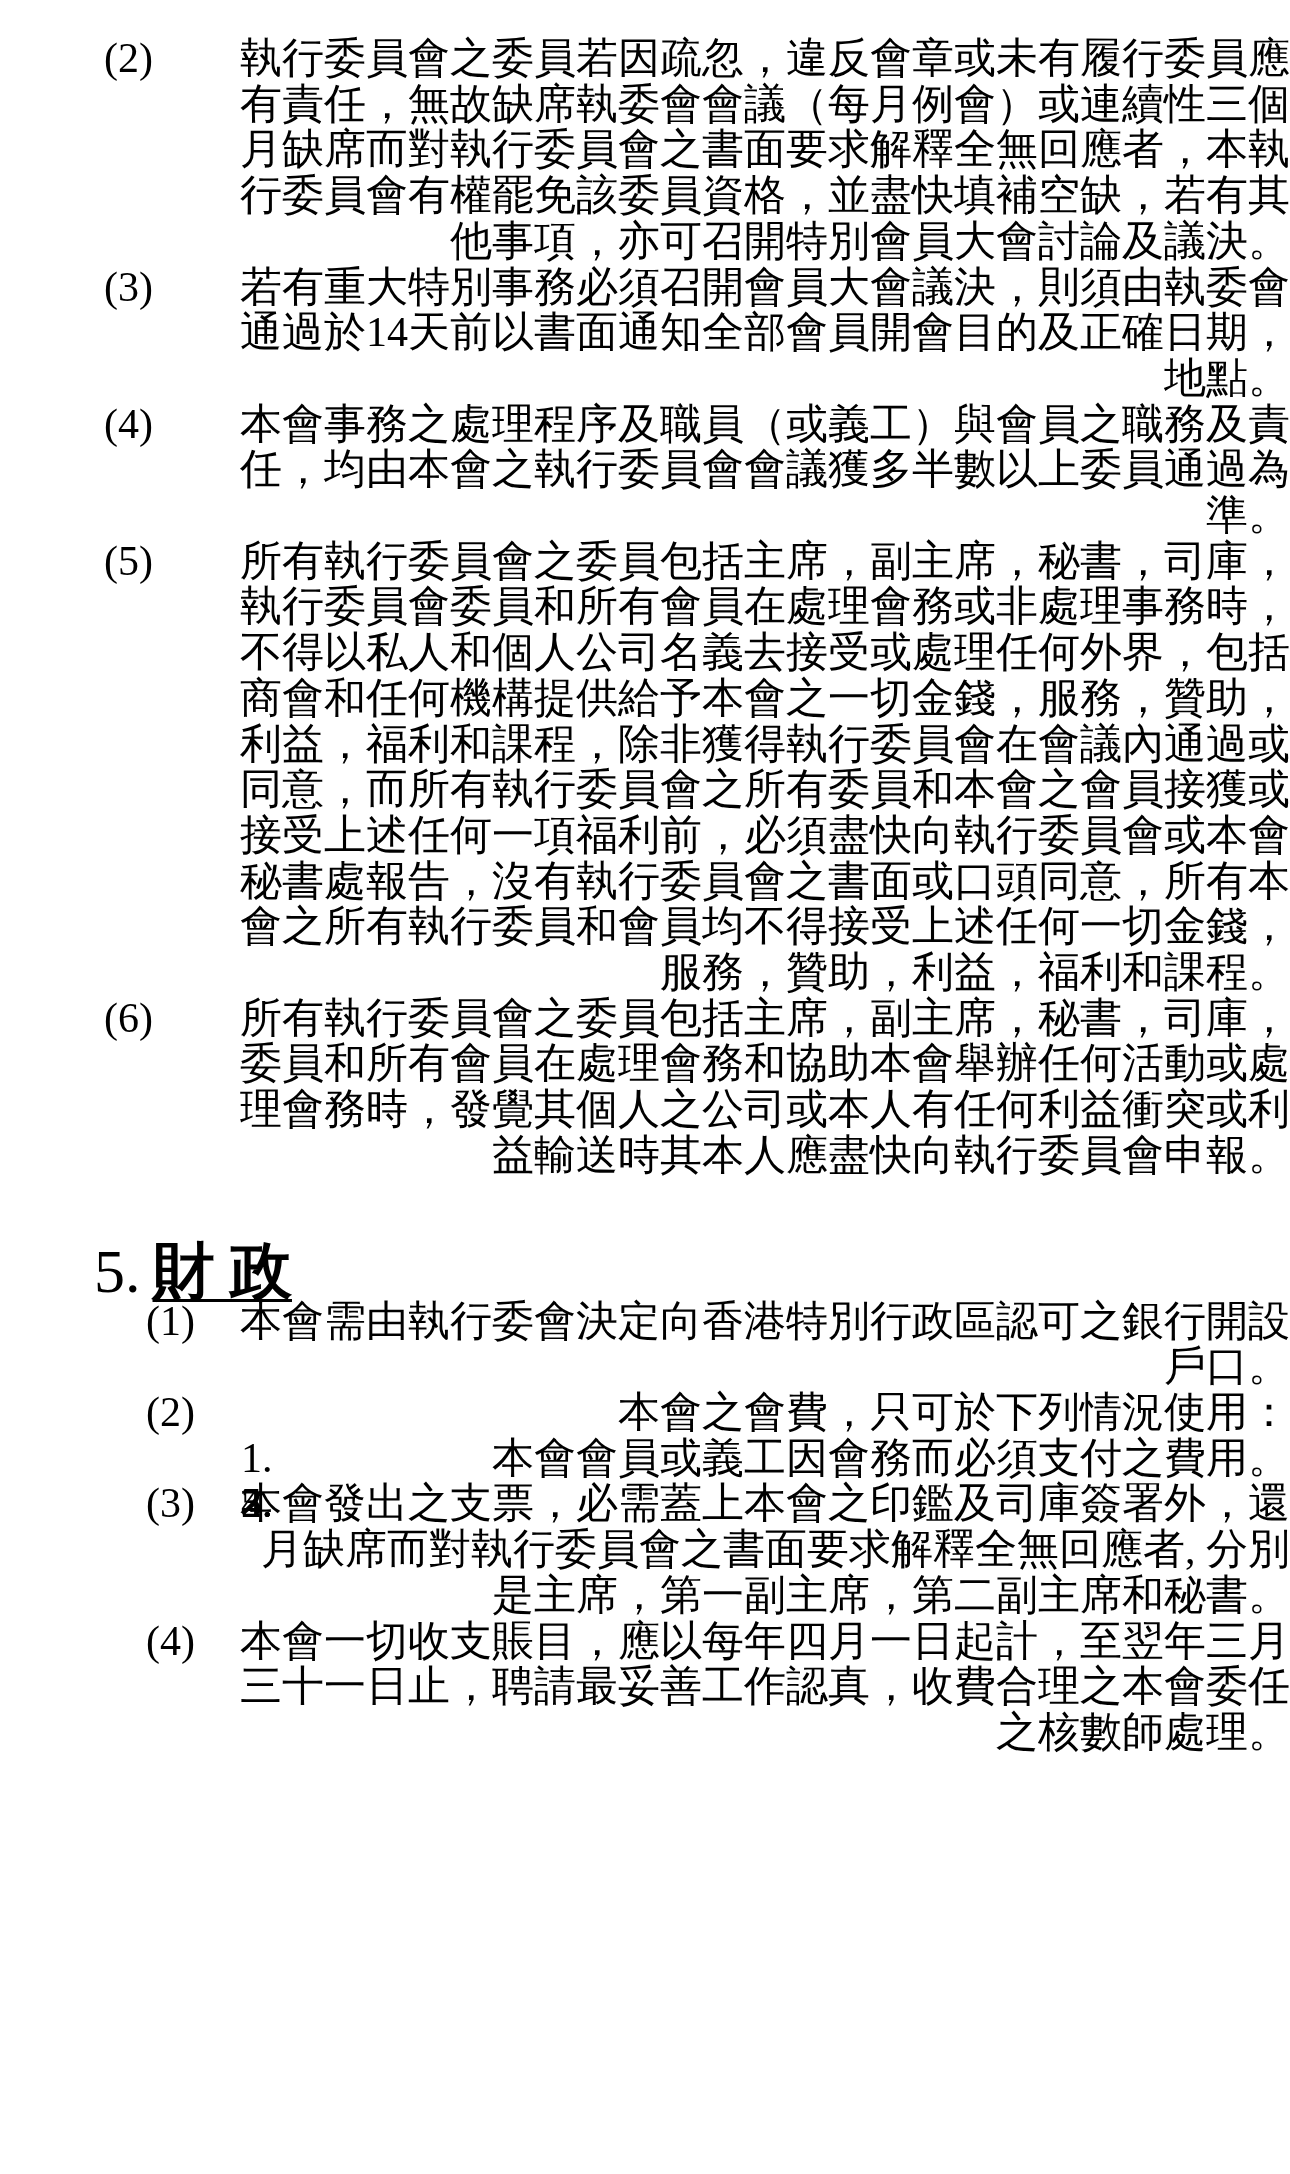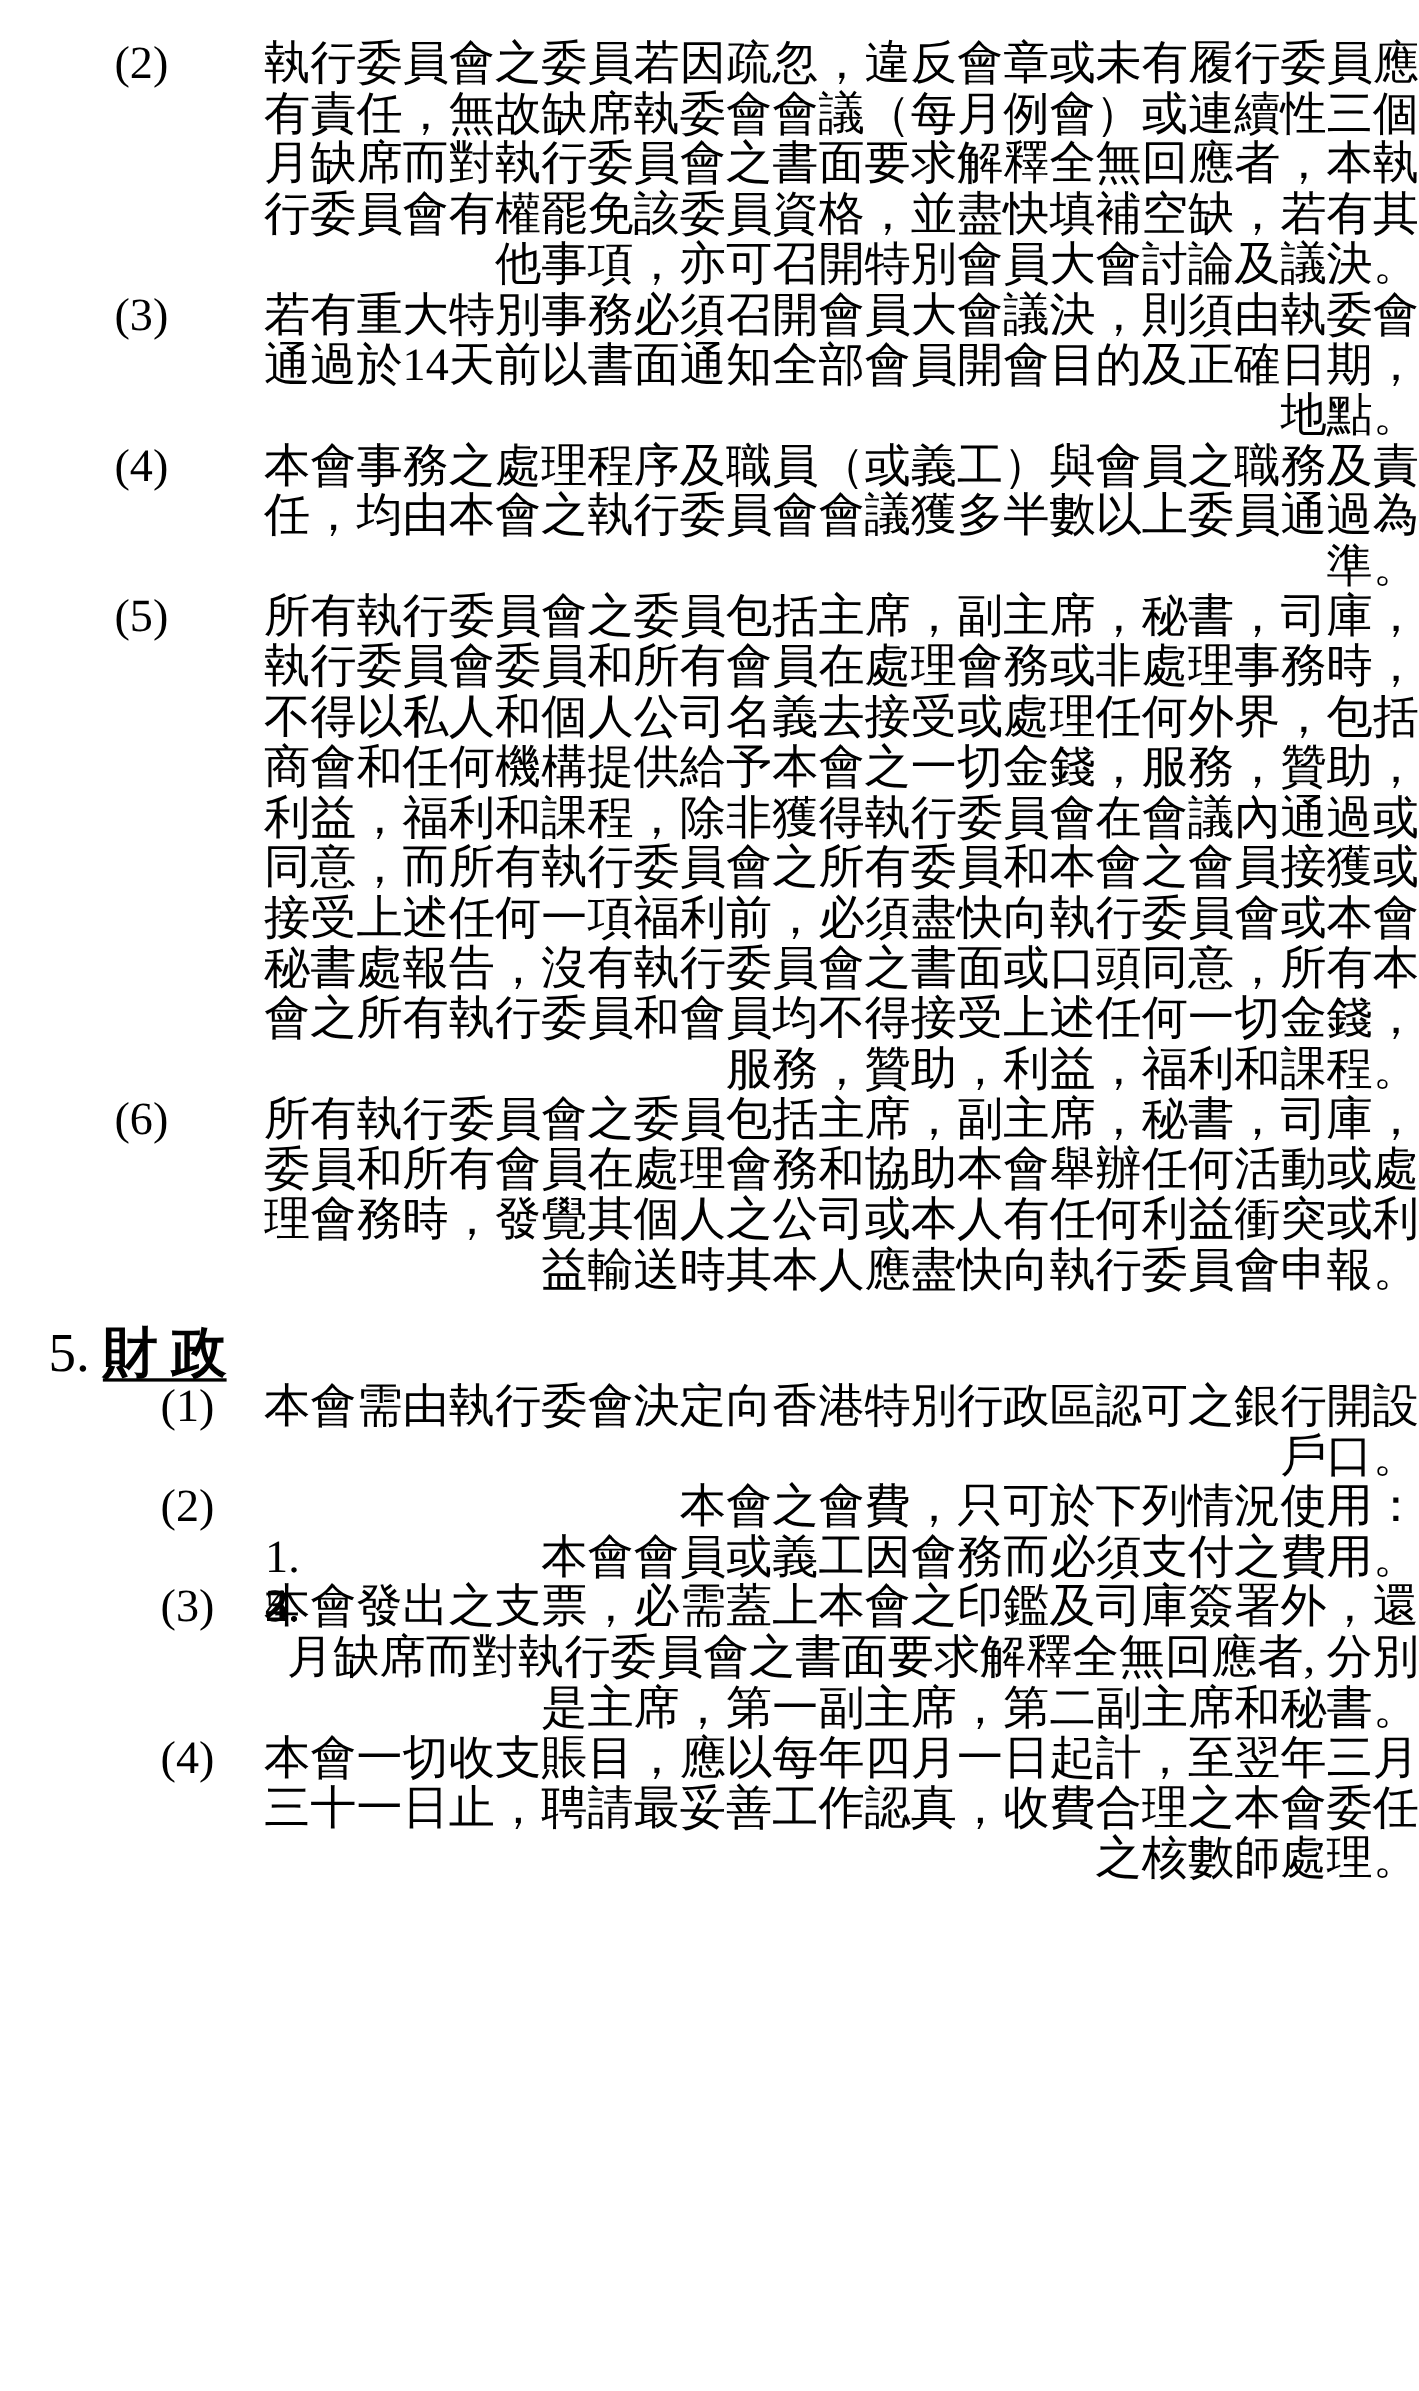--- a/index.html
+++ b/index.html
@@ -36,23 +36,23 @@
   .l2 > .marker { left: 146px; }
   
   .l3 { padding-left: 300px; text-indent: -29px; }
   .l3 > .marker { left: 241px; }
   .text {
     white-space: pre-line;
     text-align: right;
   }
   .red { color: #ee0000; }
   .sec-header {
-    margin-top: 24px;
-    padding-left: 44px;
-    font-size: 50px;
+    margin-top: 66px;
+    padding-left: 94px;
+    font-size: 62px;
     line-height: 52px;
     margin-bottom: 2px;
   }
   .sec-header .num {
     font-weight: normal;
   }
   .sec-header .title {
     font-weight: bold;
     margin-left: 12px;
     text-decoration: underline;

